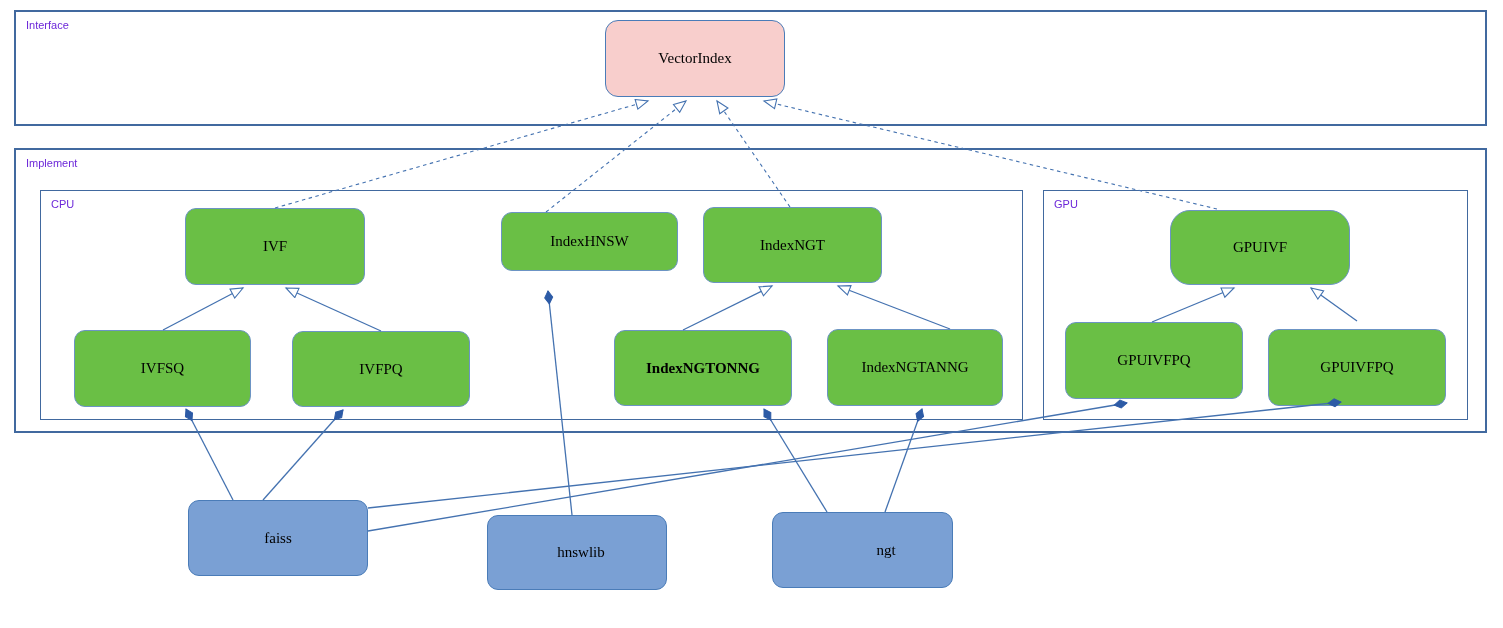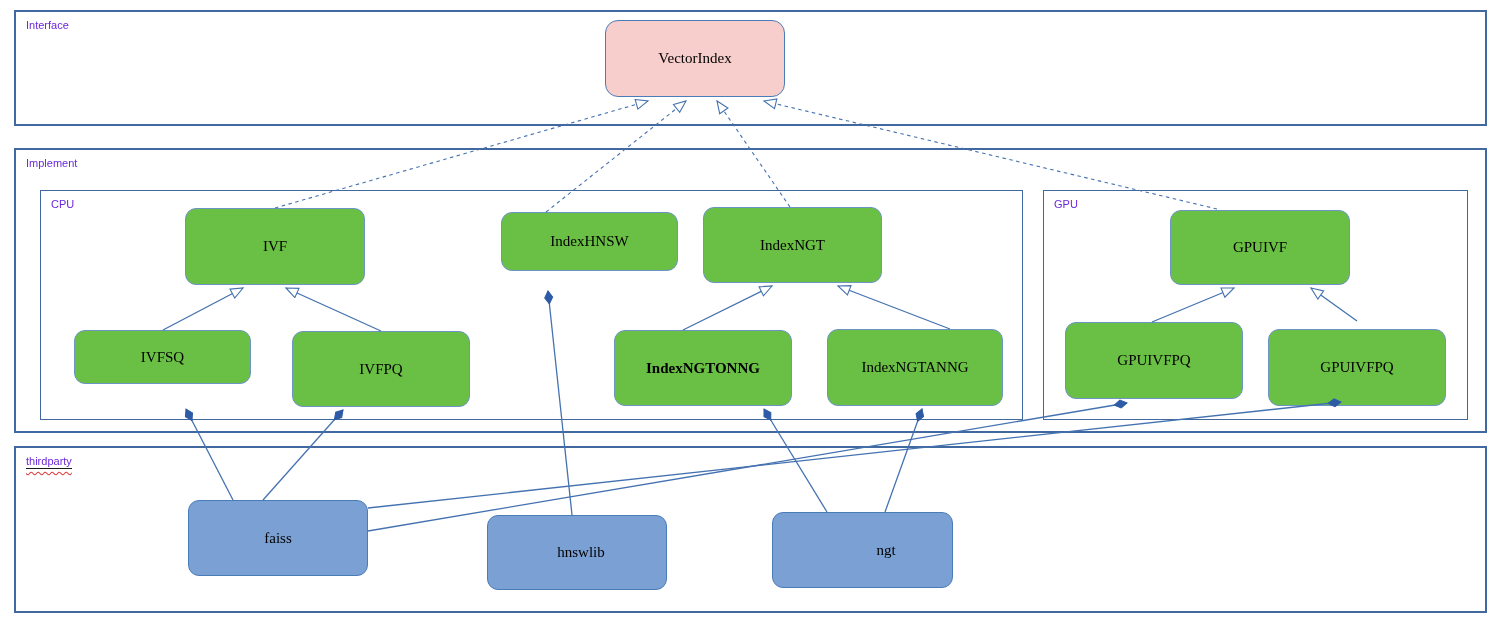--- a/index.html
+++ b/index.html
@@ -68,50 +68,47 @@
   </div>
 
   <div class="section inner" style="left:40px;top:190px;width:983px;height:230px;">
     <span class="section-label">CPU</span>
   </div>
 
   <div class="section inner" style="left:1043px;top:190px;width:425px;height:230px;">
     <span class="section-label">GPU</span>
   </div>
 
-  <div class="section" style="left:14px;top:446px;width:1473px;height:167px;">
-    <span class="section-label spellcheck"><span class="ul">thirdparty</span></span>
-  </div>
 
   <div class="node pink" style="left:605px;top:20px;width:180px;height:77px;">
     <span>VectorIndex</span>
   </div>
 
   <div class="node green" style="left:185px;top:208px;width:180px;height:77px;">
     <span>IVF</span>
   </div>
   <div class="node green" style="left:458px;top:212px;width:177px;height:59px;margin-left:43px;">
     <span>IndexHNSW</span>
   </div>
   <div class="node green" style="left:703px;top:207px;width:179px;height:76px;">
     <span>IndexNGT</span>
   </div>
-  <div class="node green" style="left:74px;top:330px;width:177px;height:54px;align-items:center;">
+  <div class="node green" style="left:74px;top:330px;width:177px;height:77px;align-items:center;">
     <span>IVFSQ</span>
   </div>
   <div class="node green" style="left:292px;top:331px;width:178px;height:76px;">
     <span>IVFPQ</span>
   </div>
   <div class="node green" style="left:614px;top:330px;width:178px;height:76px;font-weight:bold;">
     <span>IndexNGTONNG</span>
   </div>
   <div class="node green" style="left:827px;top:329px;width:176px;height:77px;">
     <span>IndexNGTANNG</span>
   </div>
-  <div class="node green" style="left:1170px;top:210px;width:180px;height:75px;">
+  <div class="node green" style="left:1170px;top:210px;width:180px;height:75px;border-radius:20px;">
     <span>GPUIVF</span>
   </div>
   <div class="node green" style="left:1065px;top:322px;width:178px;height:77px;">
     <span>GPUIVFPQ</span>
   </div>
   <div class="node green" style="left:1268px;top:321px;width:178px;height:77px;margin-top:8px;">
     <span>GPUIVFPQ</span>
   </div>
 
   <div class="node blue" style="left:188px;top:500px;width:180px;height:76px;">

